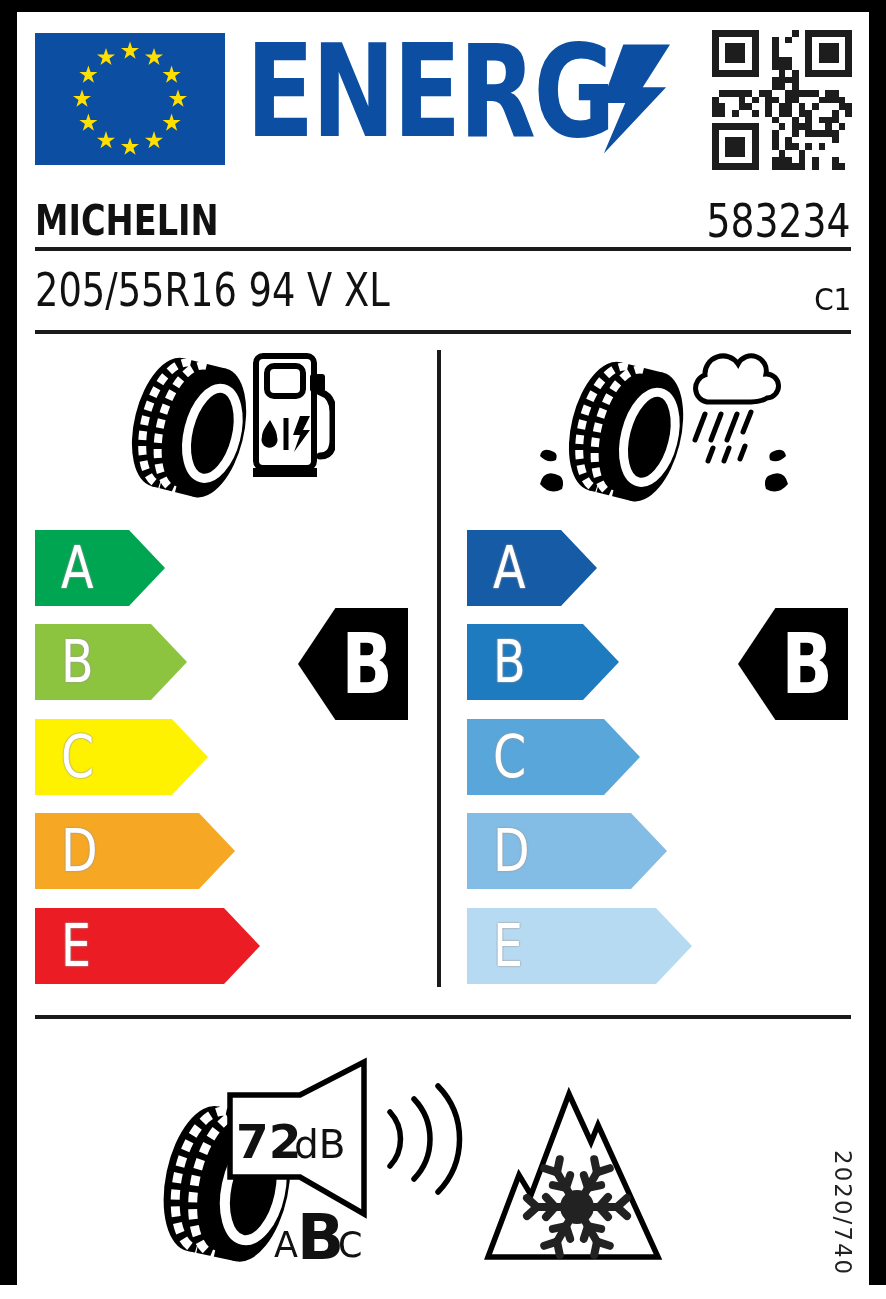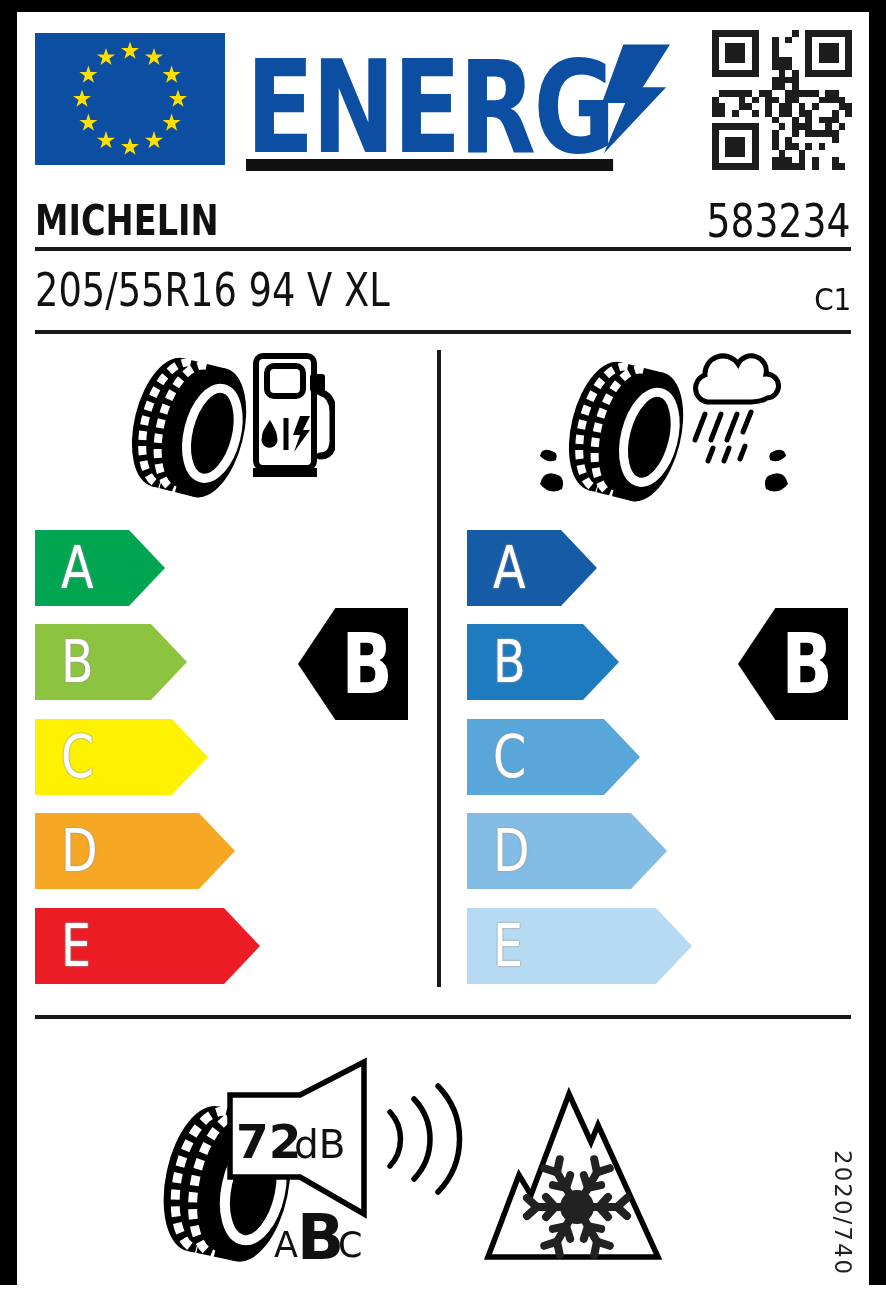--- a/index.html
+++ b/index.html
@@ -4,21 +4,21 @@
 <style>
   html,body{margin:0;padding:0;background:#fff;}
   .label{position:relative;width:886px;height:1299px;background:#fff;overflow:hidden;
          font-family:"DejaVu Sans",sans-serif;color:#111;}
   .border-strip{position:absolute;background:#000;}
   .b-top{left:0;top:0;width:886px;height:12px;}
   .b-left{left:0;top:0;width:17px;height:1285px;}
   .b-right{left:869px;top:0;width:17px;height:1285px;}
 
   .eu-flag{position:absolute;left:35px;top:33px;}
-  .energy-logo{position:absolute;left:246px;top:44px;height:130px;text-decoration:underline;}
+  .energy-logo{position:absolute;left:246px;top:28px;height:130px;}
   .energy-logo span{display:block;font-size:128px;line-height:128px;font-weight:bold;
       letter-spacing:-3px;transform:scaleX(.78);transform-origin:left top;white-space:nowrap;}
   .bolt{position:absolute;left:598px;top:44px;}
   .qr{position:absolute;left:712px;top:30px;}
 
   .brand{position:absolute;left:35px;top:200px;font-weight:bold;font-size:42px;line-height:42px;
       transform:scaleX(.8);transform-origin:left top;}
   .article{position:absolute;right:35px;top:200px;font-size:46px;line-height:42px;
       transform:scaleX(.82);transform-origin:right top;}
   .rule{position:absolute;left:35px;width:816px;height:3.5px;background:#1a1a1a;}

